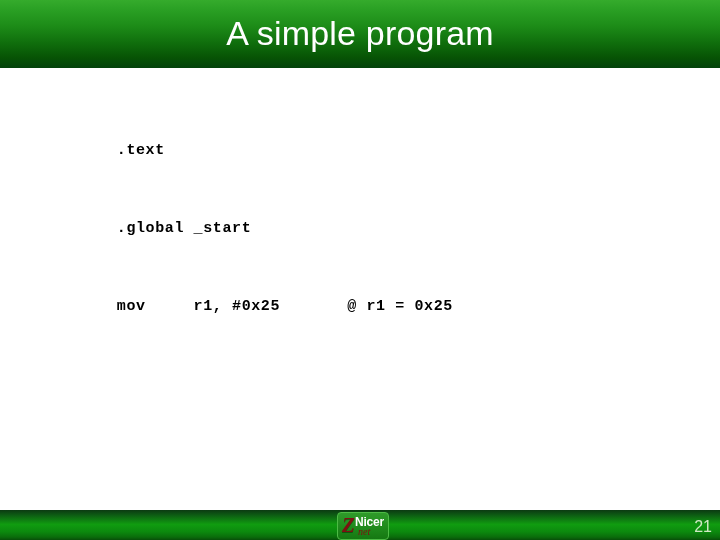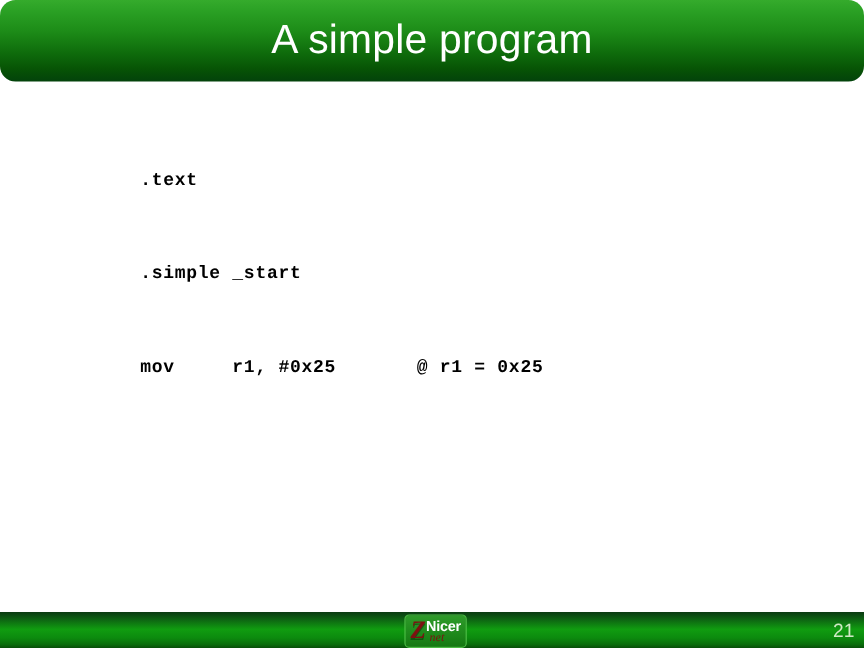--- a/index.html
+++ b/index.html
@@ -30,21 +30,20 @@
     left: 0; top: 0;
     width: 720px;
     height: 68px;
     background: linear-gradient(to bottom,
         #35ab2c 0%,
         #2aa024 14%,
         #1d8c18 38%,
         #0f6d0c 64%,
         #075405 84%,
         #03420b 100%);
-    border-radius: 13px;
   }
   .header-title {
     position: absolute;
     left: 0;
     top: 12px;
     width: 720px;
     text-align: center;
     color: #ffffff;
     font-size: 34px;
     font-weight: 400;
@@ -157,21 +156,21 @@
 <body>
 
 <div class="slide">
 
   <div class="header">
     <div class="header-title">A simple program</div>
   </div>
 
   <div class="code-block">
     <div class="code-line">        .text</div>
-    <div class="code-line">        .simple _start</div>
+    <div class="code-line">        .global _start</div>
     <div class="code-line">        mov     r1, #0x25       @ r1 = 0x25</div>
     
     
     
     
   </div>
 
   <div class="edge-left"></div>
   <div class="edge-right"></div>
 

